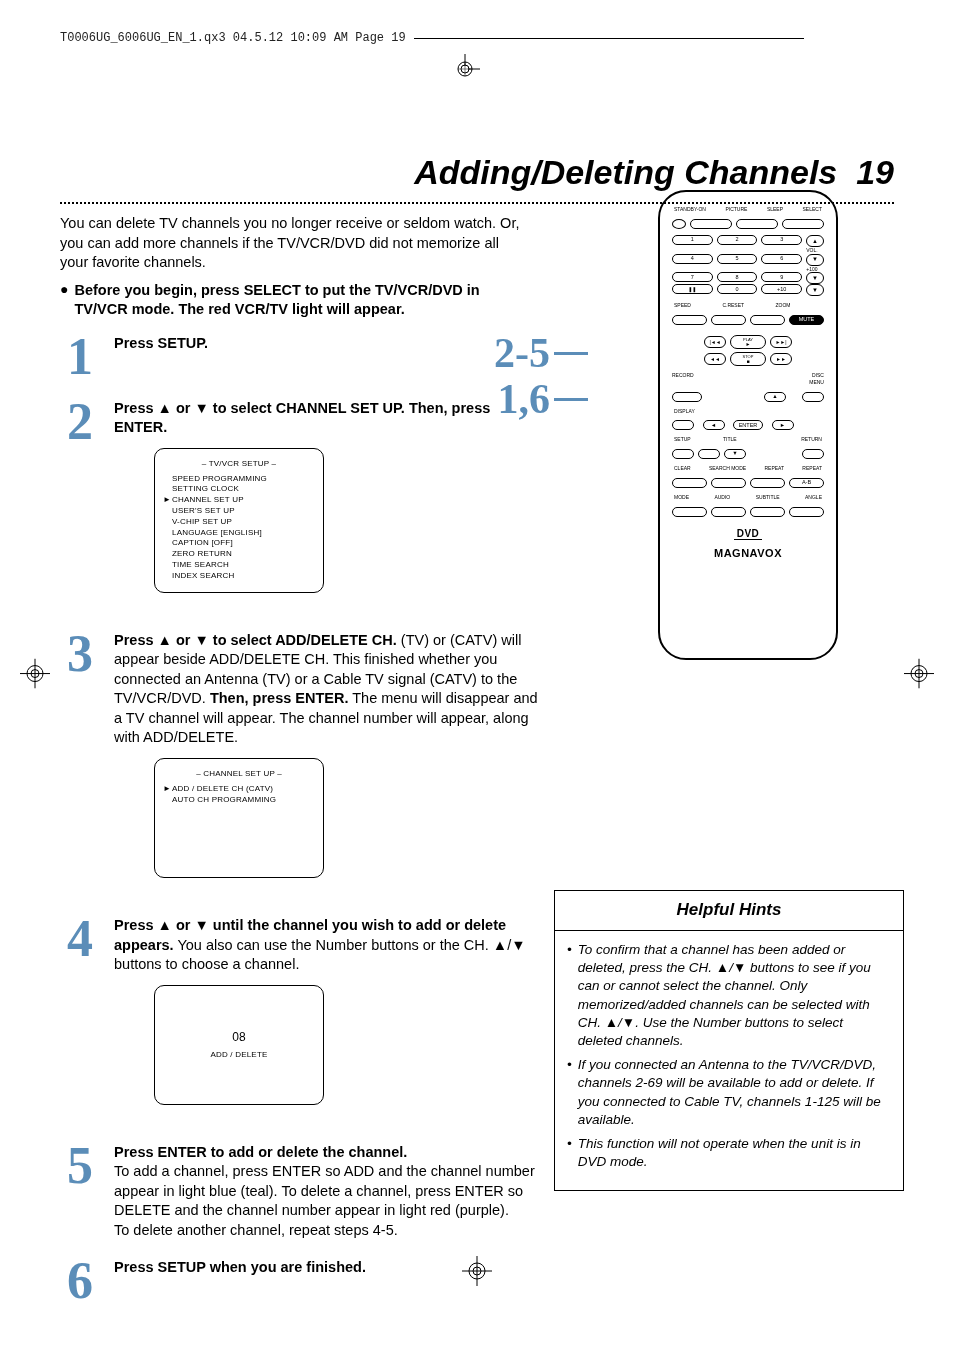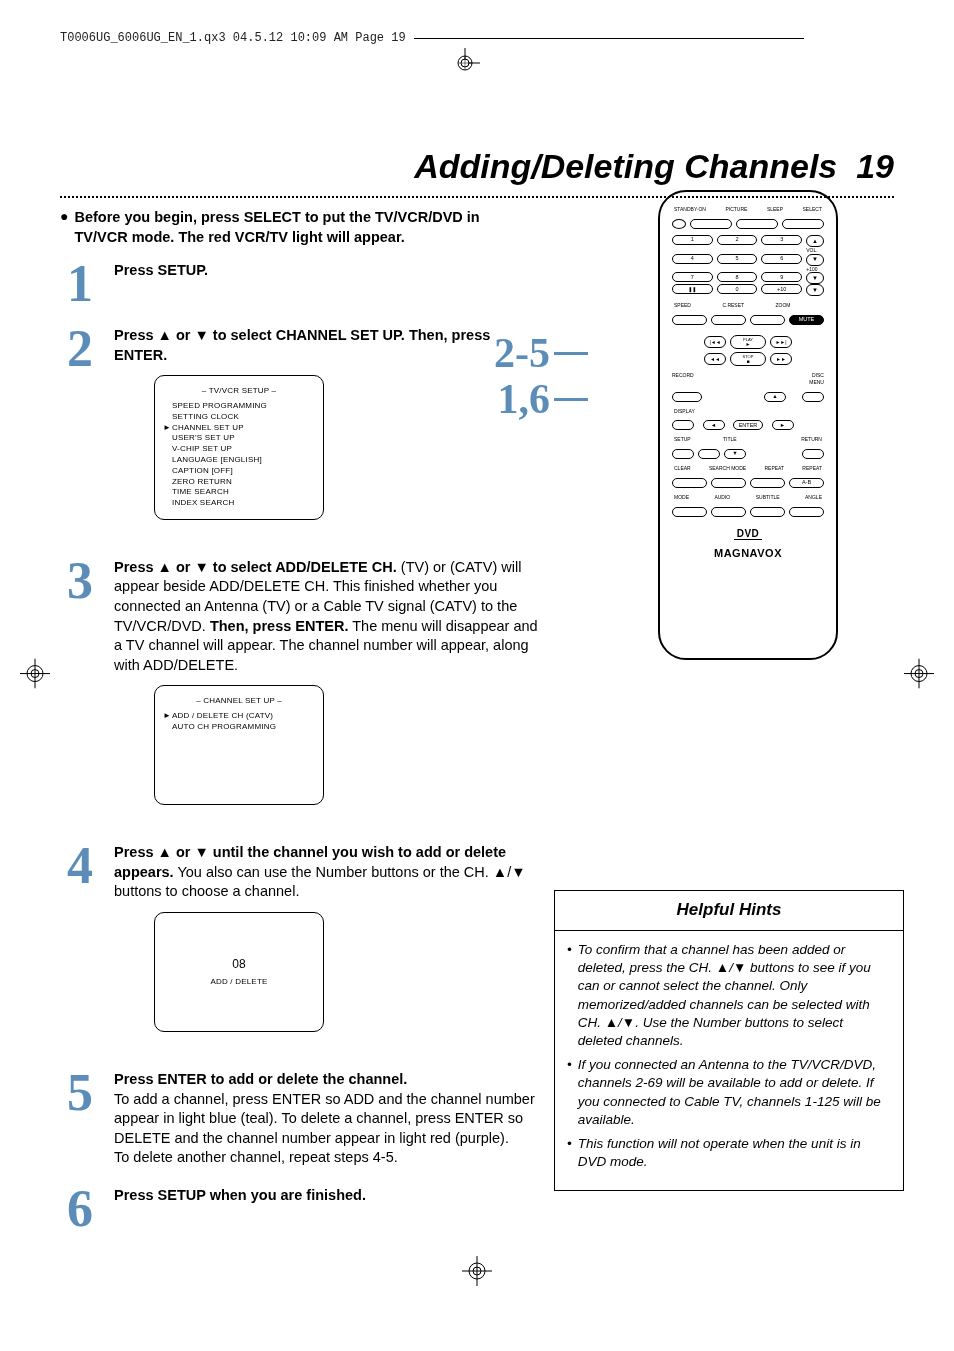--- a/index.html
+++ b/index.html
@@ -1,18 +1,18 @@
 <!DOCTYPE html>
 <html><head>
 <meta charset="utf-8">
 <style>
   *{box-sizing:border-box;margin:0;padding:0}
   body{font-family:"Helvetica Neue",Arial,sans-serif;background:#fff;color:#000;width:954px;height:1351px;position:relative;font-size:14px;line-height:1.35}
   .page{padding:30px 60px 40px 60px;position:relative;height:100%}
-  .print-header{font-family:"Courier New",monospace;font-size:12px;color:#222;margin-bottom:14px;display:flex;align-items:center;gap:8px}
+  .print-header{font-family:"Courier New",monospace;font-size:12px;color:#222;margin-bottom:20px;display:flex;align-items:center;gap:8px}
   .print-rule{height:1px;background:#000;width:390px}
   .crop-top{position:relative;height:14px;margin-left:390px}
   .crop-top svg{position:absolute;left:0;top:-12px}
   .title-row{margin-top:70px;text-align:right}
   .title-row h1{font-style:italic;font-weight:700;font-size:34px}
   .title-row .pgnum{font-size:34px;font-style:italic}
   .dotted{border:none;border-top:2px dotted #000;margin:6px 0 10px 0}
   .intro{max-width:460px;font-size:14.5px}
   .intro .bullet{display:flex;gap:6px;margin-top:8px}
   .intro .bullet .dot{font-size:14px;line-height:1.2}
@@ -77,20 +77,21 @@
         <line x1="15" y1="8" x2="15" y2="22" stroke="#000" stroke-width="0.5"></line>
       </svg>
   </div>
 
   <div class="title-row">
     <h1><span>Adding/Deleting Channels</span>&nbsp;&nbsp;<span class="pgnum">19</span></h1>
   </div>
   <hr class="dotted">
 
   <div class="intro">
+    <p>You can delete TV channels you no longer receive or seldom watch. Or, you can add more channels if the TV/VCR/DVD did not memorize all your favorite channels.</p>
     <div class="bullet">
       <span class="dot">●</span>
       <span class="txt">Before you begin, press SELECT to put the TV/VCR/DVD in TV/VCR mode. The red VCR/TV light will appear.</span>
     </div>
   </div>
 
   <div class="steps">
 
     <div class="step">
       <div class="stepnum">1</div>

